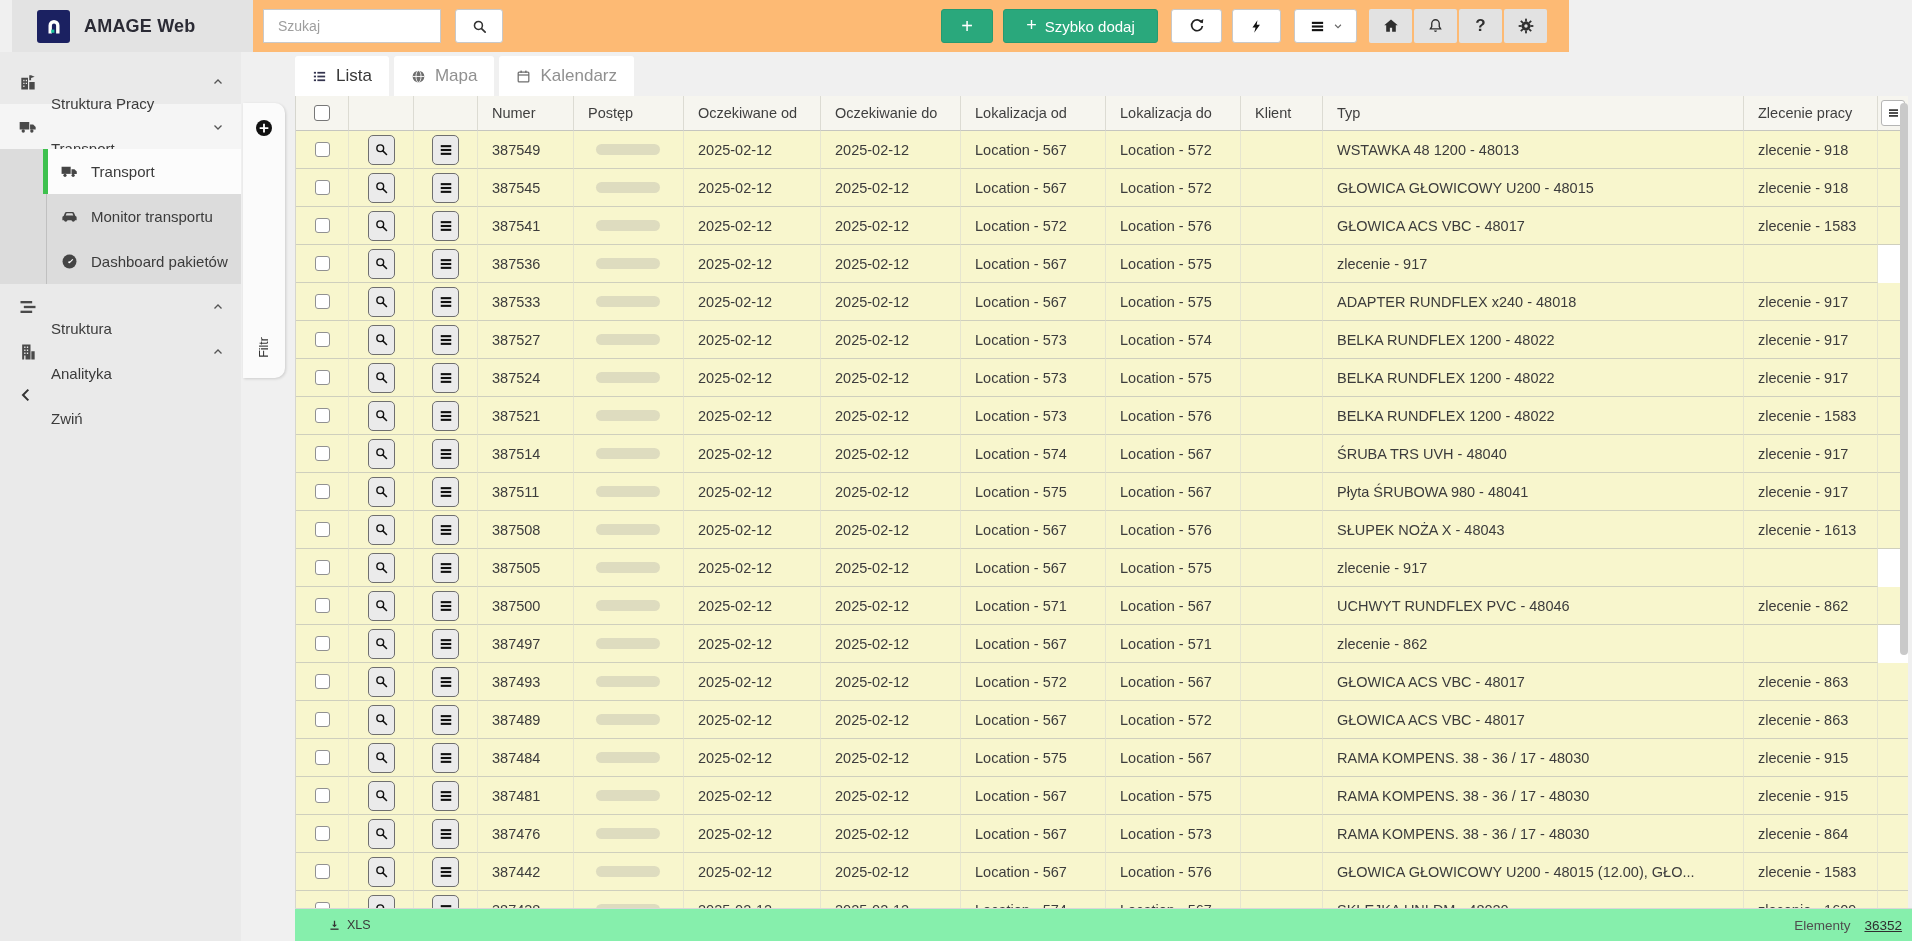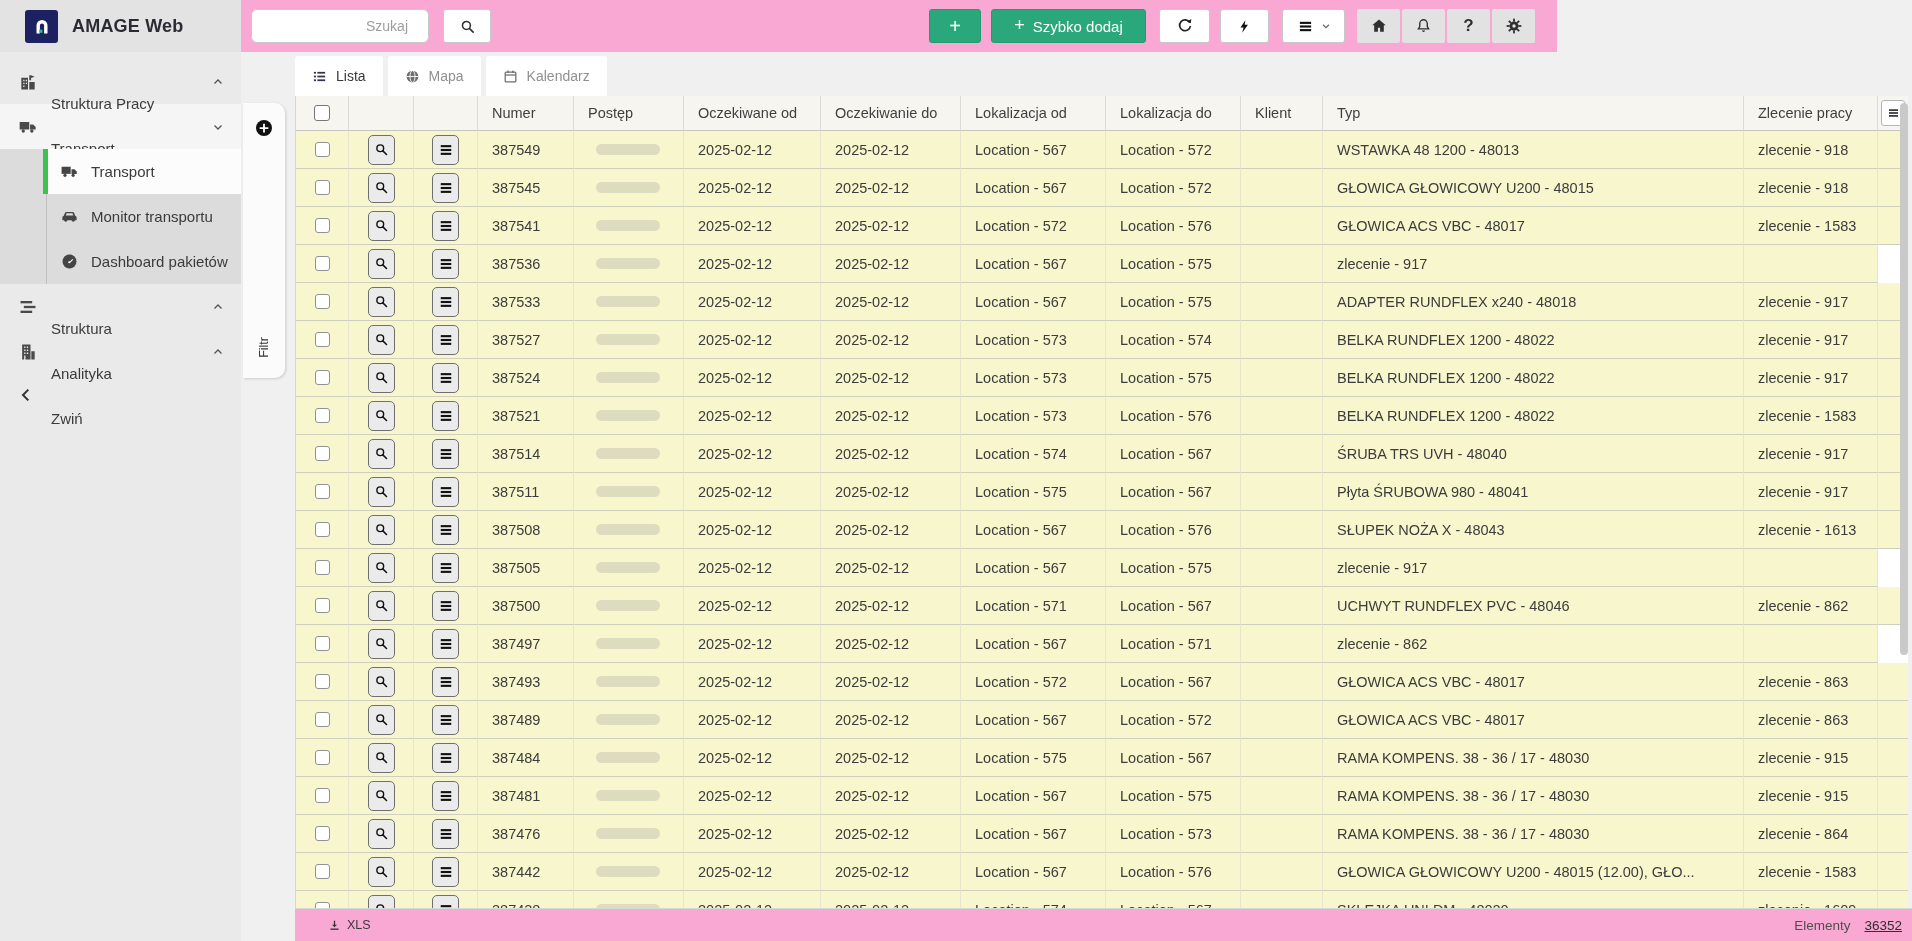--- a/index.html
+++ b/index.html
@@ -2,25 +2,25 @@
 <html><head>
 <meta charset="utf-8">
 <style>
   * { margin:0; padding:0; box-sizing:border-box; }
   html,body { width:1912px; height:941px; overflow:hidden; }
   body { position:relative; background:#f0f0f0; font-family:"Liberation Sans","DejaVu Sans",sans-serif; color:#3c3c3c; }
   svg { display:block; }
   button { font-family:inherit; cursor:pointer; }
 
   
-  .topbar { position:absolute; left:0; top:0; width:1557px; height:52px; background:#f9a8d4; z-index:5; }
+  .topbar { position:absolute; left:12px; top:0; width:1557px; height:52px; background:#fdba74; z-index:5; }
   .brand { position:absolute; left:0; top:0; width:241px; height:52px; background:#e3e3e3; display:flex; align-items:center; }
   .logo { width:33px; height:33px; margin-left:25px; background:#1b2161; border-radius:3px; display:flex; align-items:center; justify-content:center; flex:none; }
   .brand-name { margin-left:14px; font-size:18px; font-weight:bold; color:#2b2b35; letter-spacing:.2px; }
-  .search-input { position:absolute; left:251px; top:9px; width:178px; height:34px; border:1px solid #c9c9c9; border-radius:6px; padding:0 20px; font-size:14px; color:#333; background:#fff; outline:none;text-align:right; }
+  .search-input { position:absolute; left:251px; top:9px; width:178px; height:34px; border:1px solid #c9c9c9; border-radius:0; padding:0 14px; font-size:14px; color:#333; background:#fff; outline:none; }
   .search-input::placeholder { color:#9e9e9e; }
   .search-btn { position:absolute; left:443px; top:9px; width:48px; height:34px; }
   .topbar-right { position:absolute; right:22px; top:9px; height:34px; display:flex; align-items:stretch; }
   .btn { display:flex; align-items:center; justify-content:center; border-radius:3px; border:none; }
   .btn-white { background:#fff; border:1px solid #c8c8c8; color:#2b2b2b; }
   .btn-green { background:#2aa87c; border:1px solid #259a71; color:#fff; }
   .btn-gray  { background:#e2e2e2; border:none; border-radius:2px; color:#2f2f2f; }
   .b-add { width:52px; margin-right:10px; font-size:20px; }
   .b-quick { width:155px; margin-right:13px; font-size:15px; gap:8px; }
   .b-quick .plus { font-size:18px; margin-top:-1px; }
@@ -43,21 +43,21 @@
   .sub-item.active { background:#fcfcfc; margin-left:43px; padding-left:12px; border-left:5px solid #3ec14e; }
   .sub-ic { width:19px; height:19px; margin-right:12px; color:#454545; flex:none; }
 
   
   .filtr-tab { position:absolute; left:243px; top:103px; width:42px; height:275px; background:#fbfbfb; border-radius:0 10px 10px 0; box-shadow:1px 1px 3px rgba(0,0,0,.15); z-index:4; cursor:pointer; }
   .filtr-plus { position:absolute; top:15px; left:50%; transform:translateX(-50%); width:20px; height:20px; }
   .filtr-label { position:absolute; bottom:20px; left:50%; transform:translateX(-50%) rotate(180deg); writing-mode:vertical-rl; font-size:12.5px; color:#333; }
 
   
   .tabsbar { position:absolute; left:295px; top:56px; height:40px; display:flex; }
-  .tab { height:40px; background:#fff; display:flex; align-items:center; gap:9px; padding:0 17px; font-size:14px; color:#909090; border-radius:3px 3px 0 0; margin-right:5px; cursor:pointer; }
+  .tab { height:40px; background:#fff; display:flex; align-items:center; gap:9px; padding:0 17px; font-size:17px; color:#909090; border-radius:3px 3px 0 0; margin-right:5px; cursor:pointer; }
   .tab .ticon { width:15px; height:15px; color:#6e6e6e; }
   .tab.active { color:#393939; }
   .tab.active .ticon { color:#34344e; }
 
   
   :root { --cols: 53px 65px 64px 96px 110px 137px 140px 145px 135px 82px 421px 134px 31px; }
   .table { position:absolute; left:295px; top:96px; width:1613px; height:812px; background:#fff; border-left:1px solid #d6d6ce; overflow:hidden; }
   .thead { display:grid; grid-template-columns:var(--cols); height:35px; }
   .th { display:flex; align-items:center; background:#f6f5ef; border-right:1px solid #dcdbd3; border-bottom:1px solid #c6c6bf; font-size:14.5px; color:#3f3f3f; padding-left:14px; white-space:nowrap; overflow:hidden; }
   .th.center { justify-content:center; padding:0; }
@@ -70,21 +70,21 @@
   .cb.hd { width:16px; height:16px; border-color:#777; }
   .mini-btn { width:27px; height:30px; border:1px solid #6f6f6f; border-radius:5px; background:#ebebeb; display:flex; align-items:center; justify-content:center; color:#111; padding:0; }
   .pbar { width:64px; height:11px; border-radius:6px; background:#dedcbf; overflow:hidden; }
   .pfill { height:100%; background:#4c4c63; border-radius:6px; }
   .colbtn { width:24px; height:26px; background:#fff; border:1px solid #b5b5b5; border-radius:3px; color:#333; display:flex; align-items:center; justify-content:center; padding:0; }
 
   .vscroll { position:absolute; left:1899px; top:98px; width:10px; height:806px; }
   .vthumb { width:8px; height:552px; margin:5px 0 0 1px; background:#c9c9c9; border-radius:4px; }
 
   
-  .statusbar { position:absolute; left:295px; top:908px; width:1617px; height:33px; background:#f9a8d4; border-top:1px solid #d8d8d8; display:flex; align-items:center; }
+  .statusbar { position:absolute; left:295px; top:908px; width:1617px; height:33px; background:#86efac; border-top:1px solid #d8d8d8; display:flex; align-items:center; }
   .xls { margin-left:33px; display:flex; align-items:center; gap:6px; font-size:12.5px; color:#3a3a3a; cursor:pointer; background:none; border:none; }
   .elements { margin-left:auto; margin-right:10px; display:flex; gap:14px; font-size:13.5px; color:#4f4f4f; align-items:center; }
   .elements .count { color:#2f2f2f;text-decoration:underline; }
 </style>
 </head>
 <body>
 
 <header class="topbar">
   <div class="brand">
     <div class="logo">

